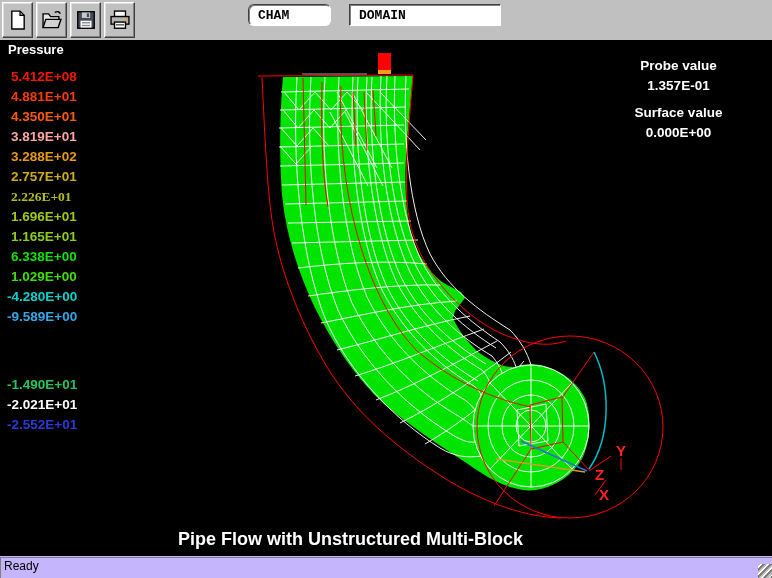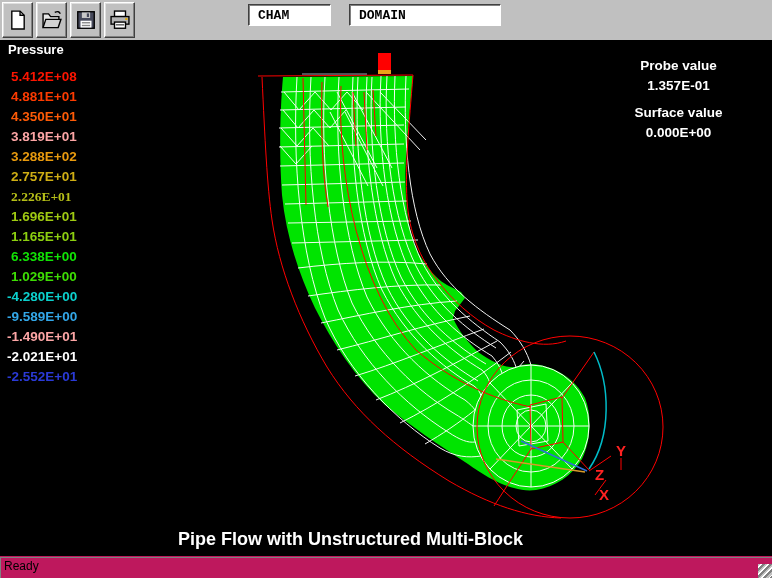--- a/index.html
+++ b/index.html
@@ -29,21 +29,21 @@
 
   .readouts{position:absolute;left:606px;top:16px;width:145px;text-align:center;
             color:#ffffff;font-size:13.5px;font-weight:700;}
   .readouts .line{height:20px;line-height:20px;}
   .readouts .gap{height:7px;}
 
   .caption{position:absolute;left:178px;top:489px;color:#ffffff;
            font-size:18px;font-weight:700;white-space:nowrap;}
 
   
-  .statusbar{position:absolute;left:0;top:556px;width:772px;height:22px;background:#be185d;}
+  .statusbar{position:absolute;left:0;top:556px;width:772px;height:22px;background:#c4b5fd;}
   .status-pane{position:absolute;left:0;right:0;top:1px;bottom:0;
            border-top:1px solid #808080;border-left:1px solid #808080;}
   .status-text{position:absolute;left:4px;top:3px;font-size:12px;color:#000;}
   .grip{position:absolute;right:0;bottom:0;width:14px;height:14px;
         background:repeating-linear-gradient(135deg,#c0c0c0 0 2px,#ffffff 2px 3px,#808080 3px 5px);}
 
   
   .mesh{stroke:var(--mesh-line);stroke-width:1;fill:none;}
   .wire{stroke:var(--wire);stroke-width:1;fill:none;}
   .arc{stroke:var(--arc);stroke-width:1.5;fill:none;}
@@ -83,21 +83,21 @@
     </button>
     <button class="tbtn" style="left:104px">
       <svg viewBox="0 0 16 16">
         <rect x="4" y="1.5" width="8" height="4" fill="#ffffff" stroke="#000"></rect>
         <rect x="1.5" y="5.5" width="13" height="5.5" fill="#b4b4b4" stroke="#000"></rect>
         <rect x="4" y="9.5" width="8" height="4.5" fill="#ffffff" stroke="#000"></rect>
         <line x1="5" y1="11.5" x2="11" y2="11.5" stroke="#555"></line>
         <rect x="11.8" y="6.6" width="1.6" height="1.4" fill="#e0a800"></rect>
       </svg>
     </button>
-    <input class="tfield" style="left: 248px; width: 70px;" readonly="" value="CHAM">
+    <input class="tfield" style="left: 248px; width: 70px; border-radius: 6px;" readonly="" value="CHAM">
     <input class="tfield" style="left: 349px; width: 139px;" readonly="" value="DOMAIN">
   </div>
 
   <div class="canvas">
 
     <svg class="scene" width="772" height="516" viewBox="0 40 772 516">
 
       <g>
         <path fill="var(--mesh)" d="M283,77 L413,76
           C408,130 404,165 406,198 C408,230 414,248 424,262
@@ -218,21 +218,21 @@
           <div class="legend-entry" style="color: #fca5a5; padding-left: 4px;">3.819E+01</div>
           <div class="legend-entry" style="color: rgb(232, 154, 14); padding-left: 4px;">3.288E+02</div>
           <div class="legend-entry" style="color: rgb(207, 174, 20); padding-left: 4px;">2.757E+01</div>
           <div class="legend-entry" style="color: rgb(181, 190, 24); padding-left: 4px; font-family: Liberation Serif, serif;">2.226E+01</div>
           <div class="legend-entry" style="color: rgb(159, 202, 18); padding-left: 4px;">1.696E+01</div>
           <div class="legend-entry" style="color: rgb(140, 207, 16); padding-left: 4px;">1.165E+01</div>
           <div class="legend-entry" style="color: rgb(18, 227, 5); padding-left: 4px;">6.338E+00</div>
           <div class="legend-entry" style="color: rgb(62, 221, 4); padding-left: 4px;">1.029E+00</div>
           <div class="legend-entry" style="color: rgb(12, 208, 205);">-4.280E+00</div>
           <div class="legend-entry" style="color: rgb(51, 167, 232);">-9.589E+00</div>
-          <div class="legend-entry" style="color: #fca5a5;">-1.490E+01</div>
+          <div class="legend-entry" style="color: #22c55e; margin-top: 48px;">-1.490E+01</div>
           <div class="legend-entry" style="color: #ffffff;">-2.021E+01</div>
           <div class="legend-entry" style="color: rgb(42, 58, 214);">-2.552E+01</div>
         </div>
     </div>
 
     <div class="readouts">
       <div class="line">Probe value</div>
       <div class="line">1.357E-01</div>
       <div class="gap"></div>
       <div class="line">Surface value</div>

